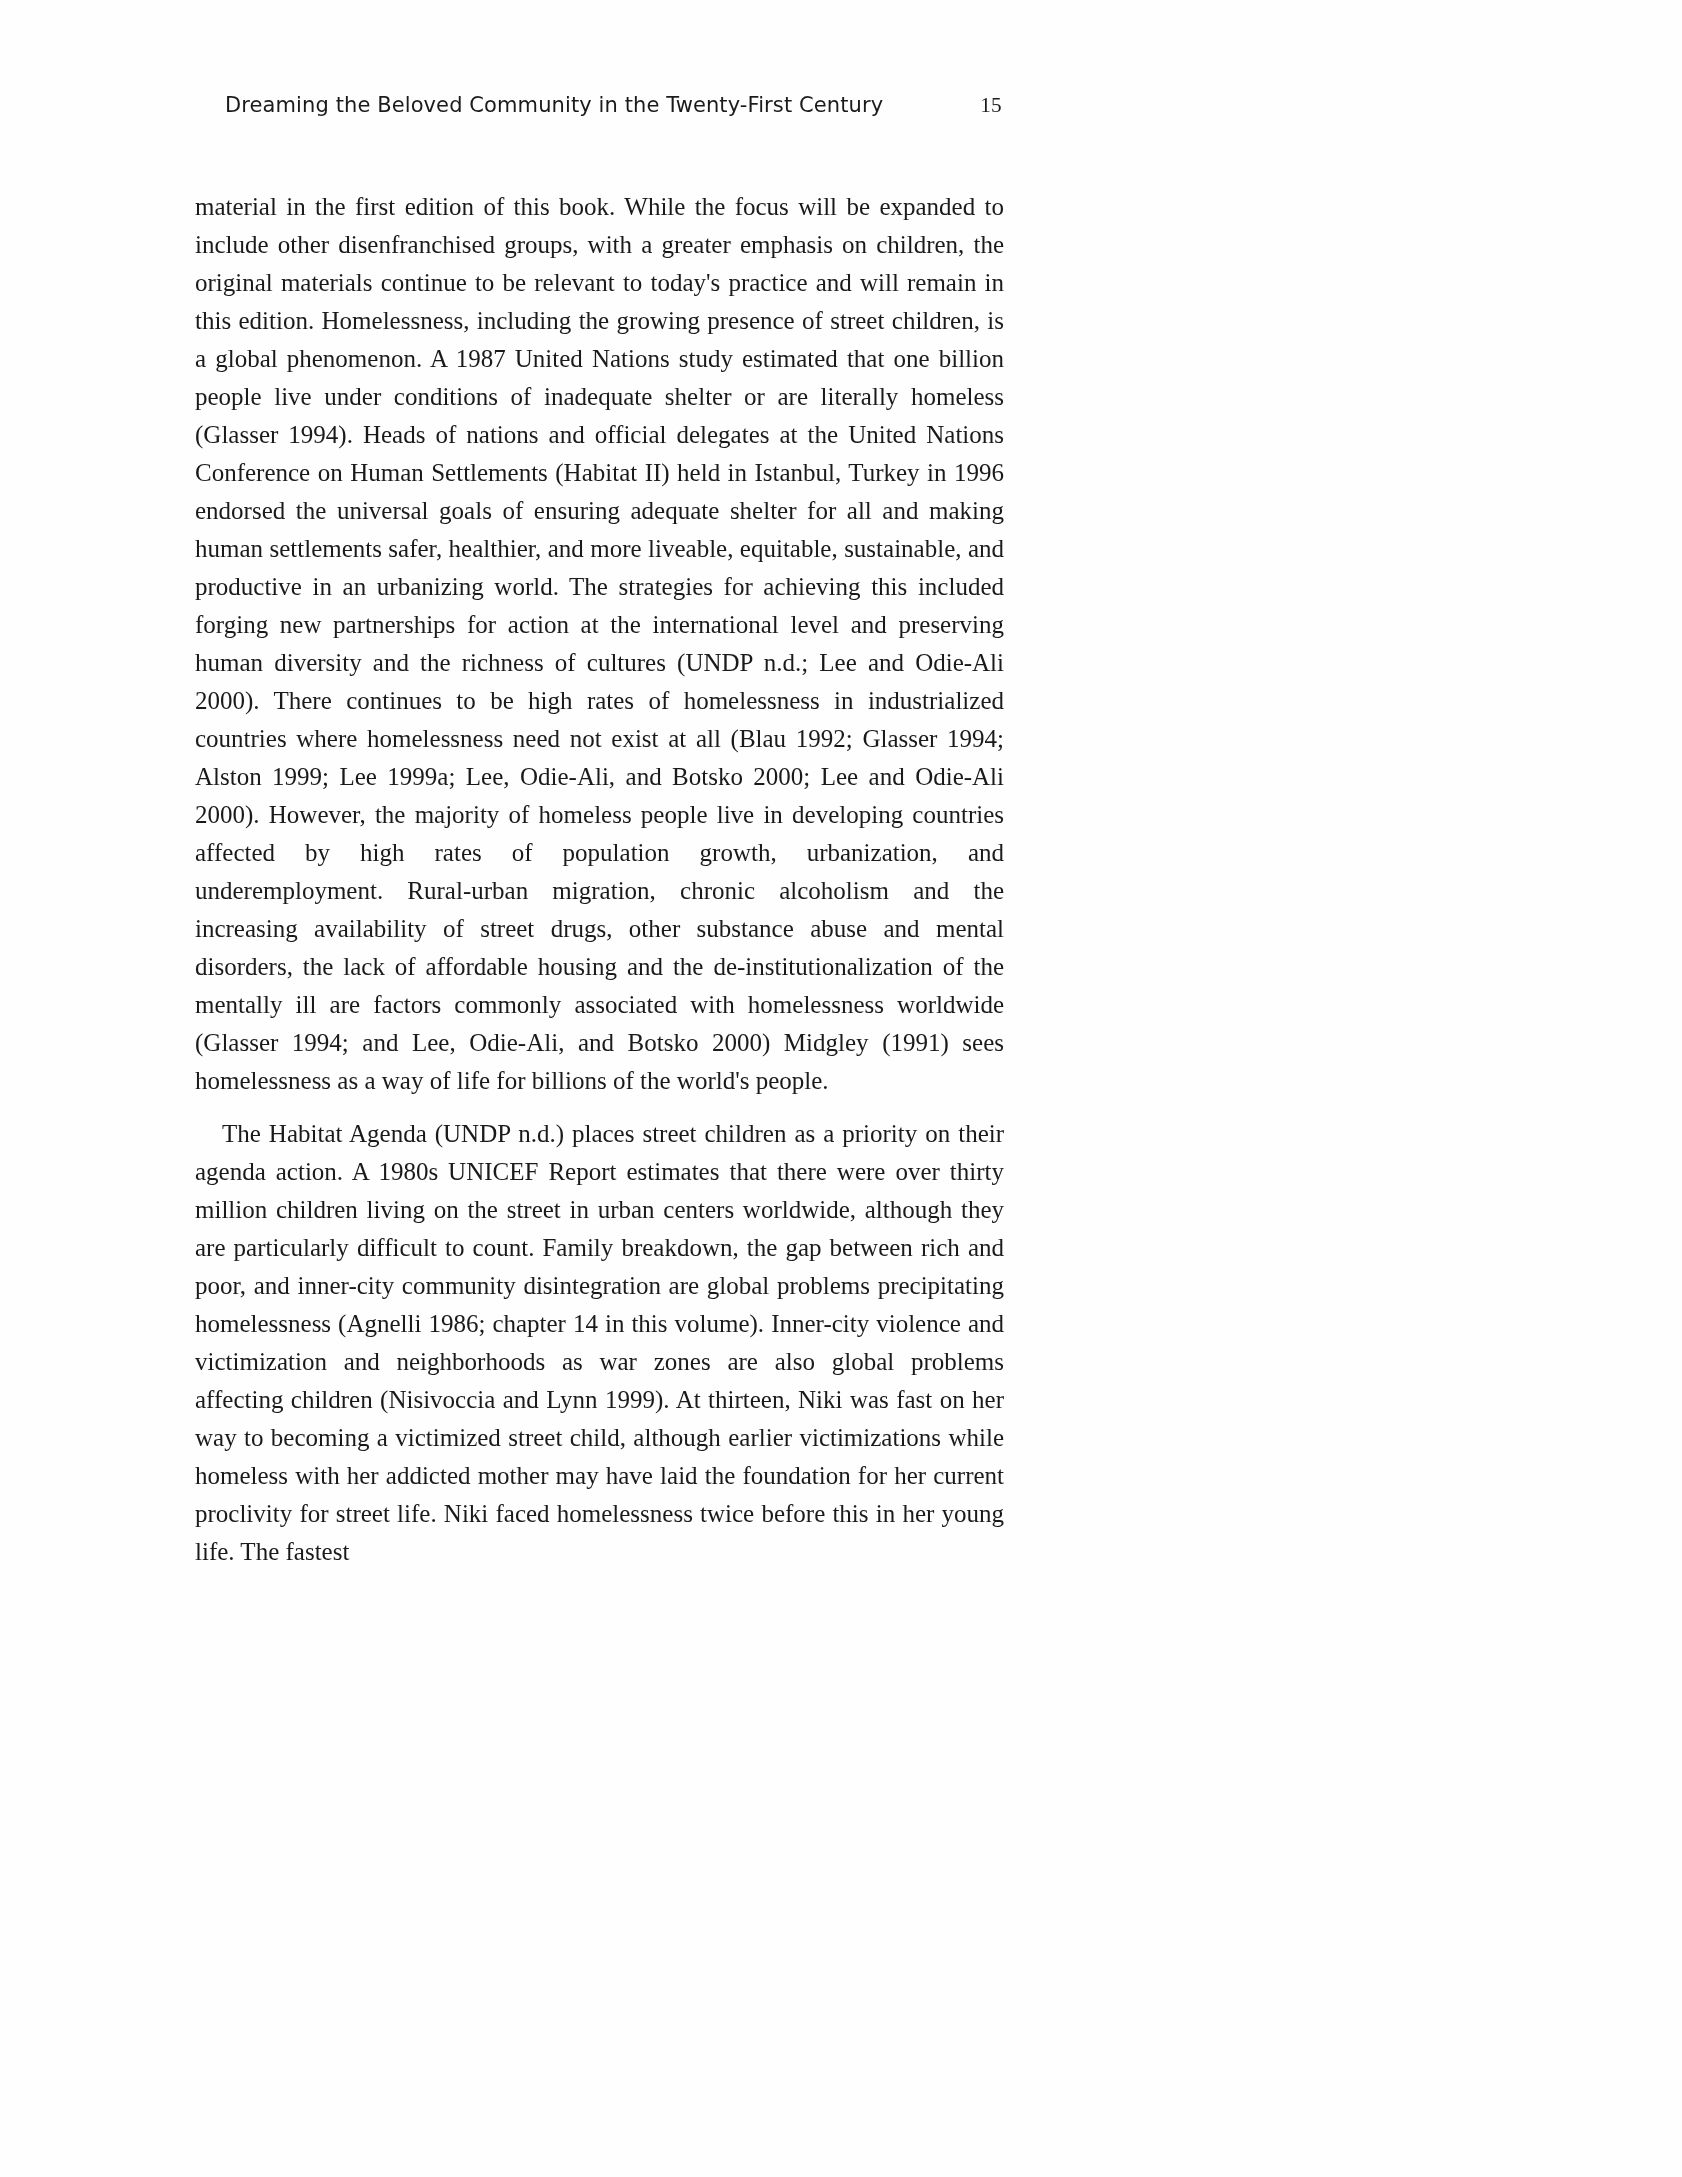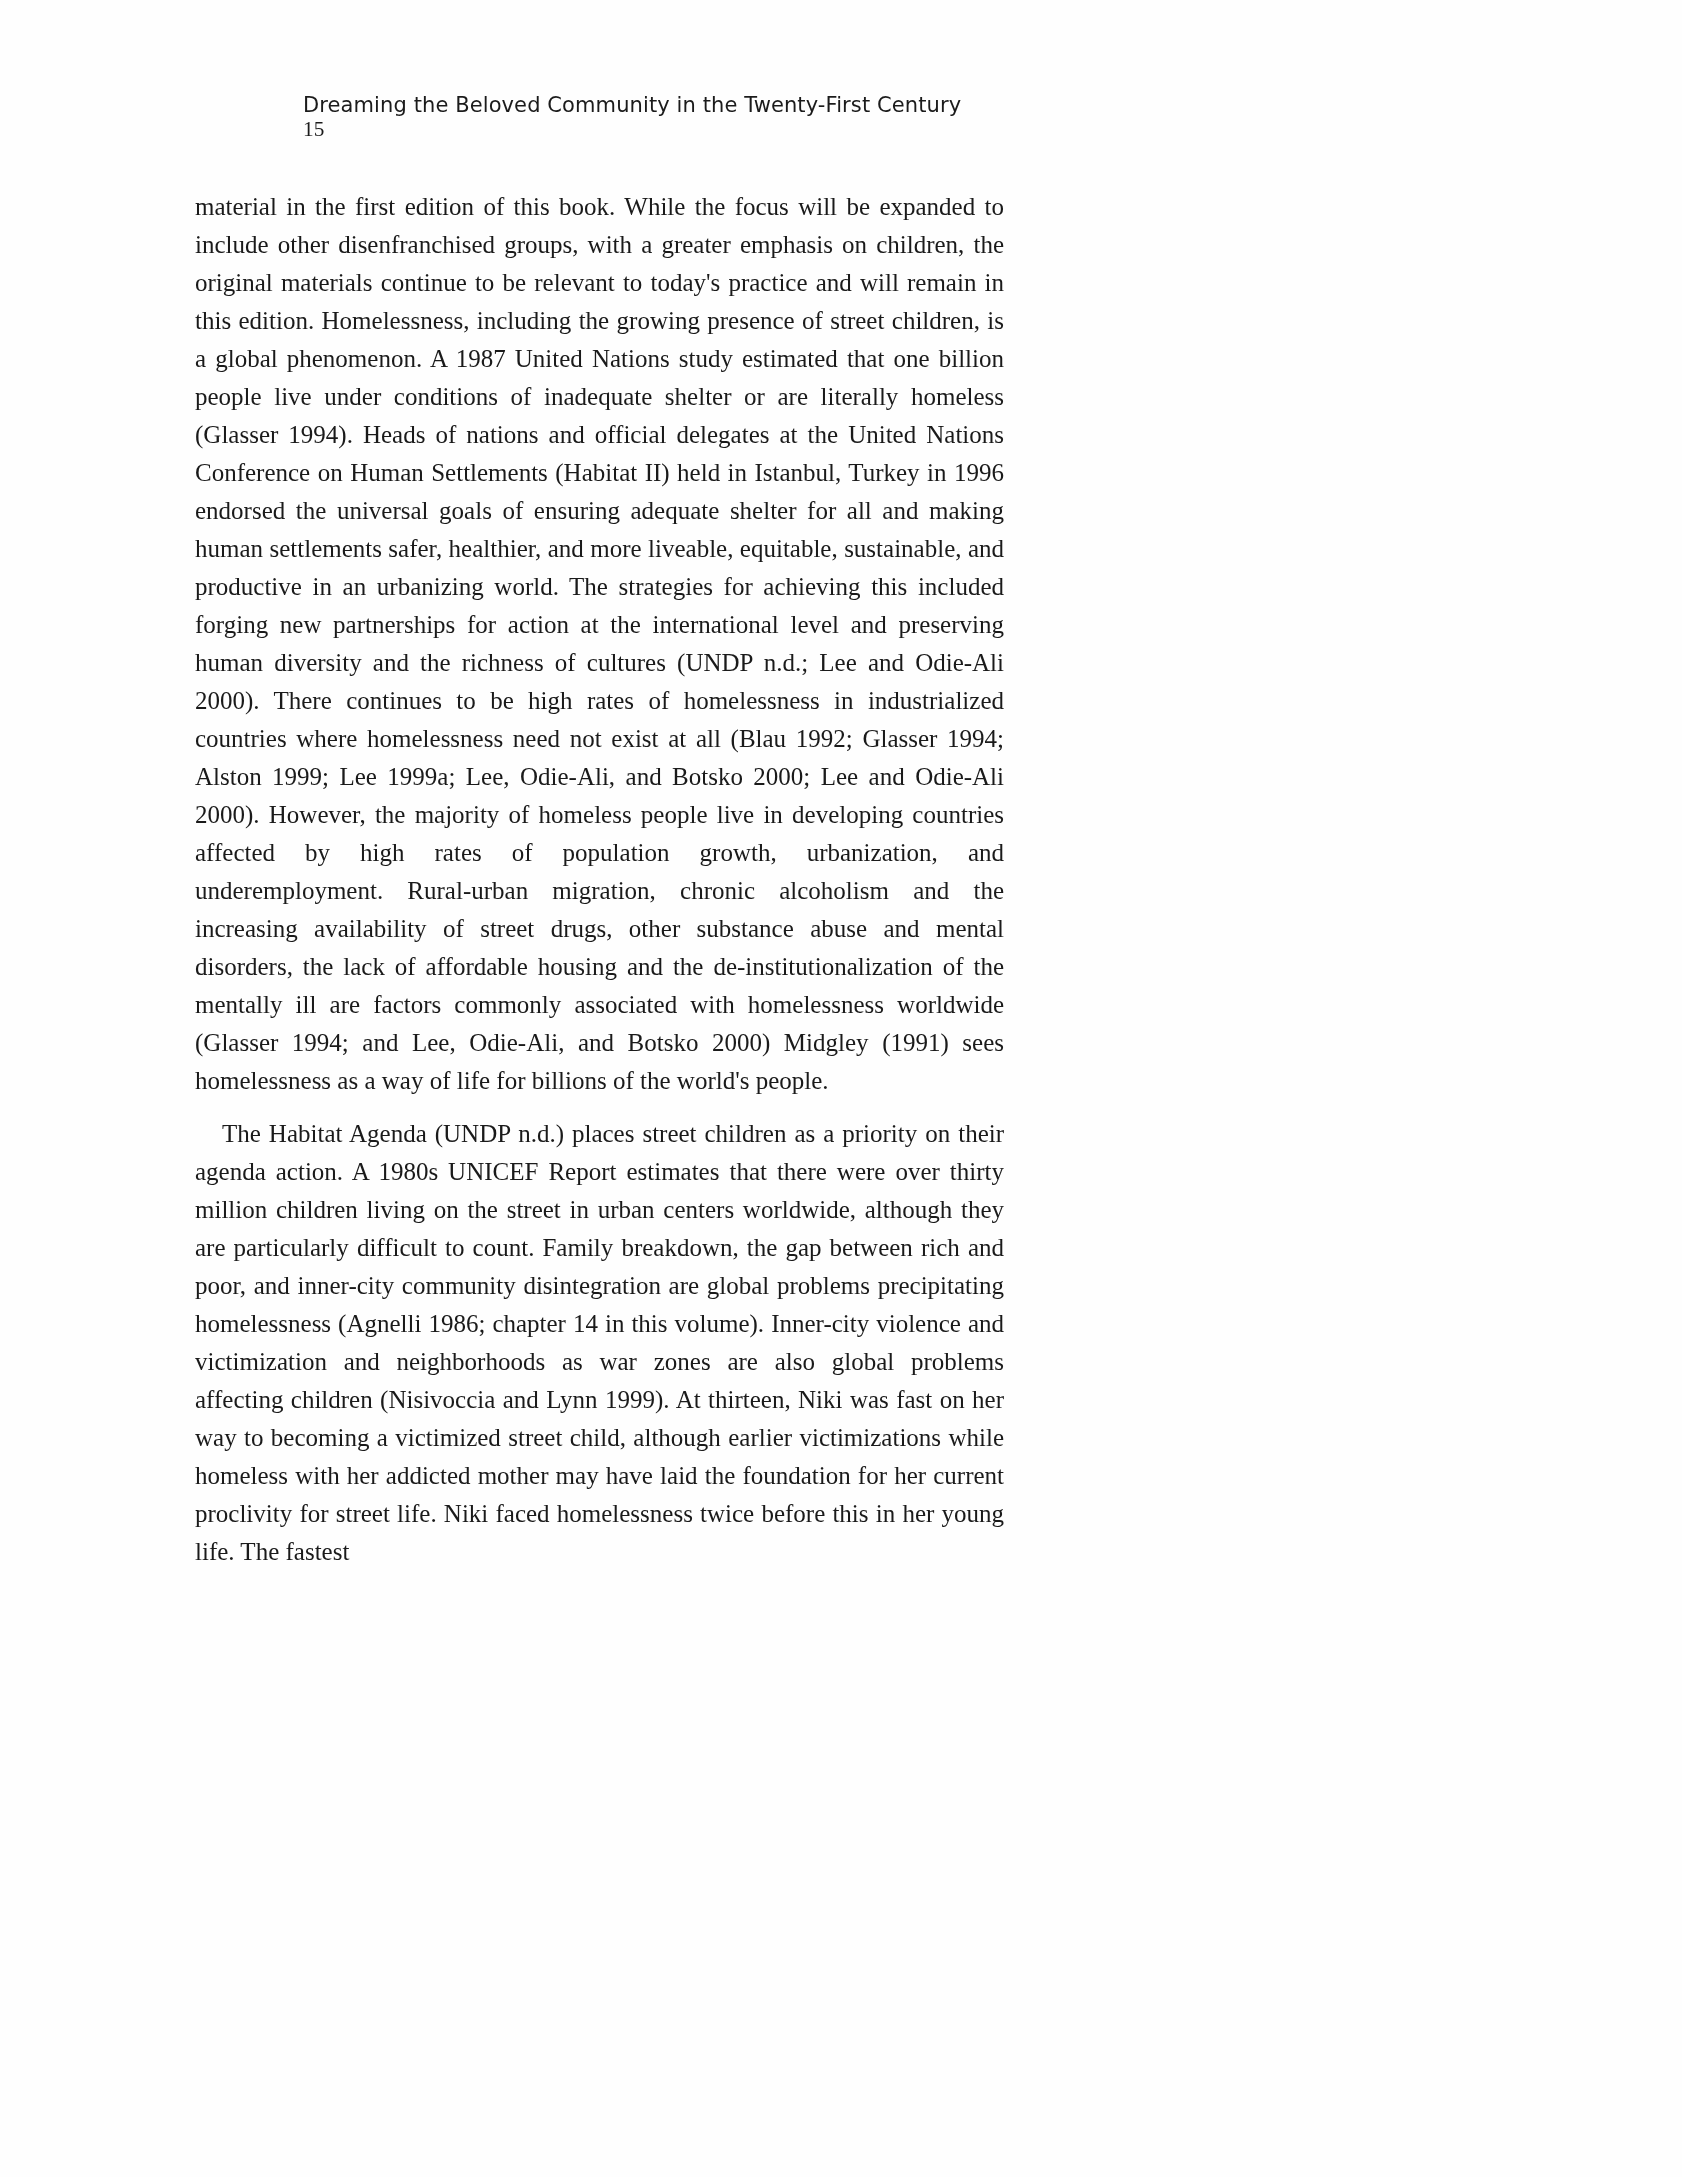--- a/index.html
+++ b/index.html
@@ -15,36 +15,35 @@
     position: relative;
     overflow: hidden;
   }
   .page {
     position: absolute;
     inset: 0;
     background: #fefefe;
   }
   .running-head {
     position: absolute;
-    left: 237px;
+    left: 225px;
     top: 93px;
     width: 999px;
     display: flex;
     align-items: baseline;
     font-family: "DejaVu Sans", sans-serif;
     font-size: 21px;
     letter-spacing: 0.1px;
     color: #1b1b1b;
-    flex-direction: column;
   }
   .running-head .rh-title {
     white-space: nowrap;
   }
   .running-head .rh-page {
-    margin-left: 66px;
+    margin-left: 97px;
     font-family: "Liberation Serif", serif;
     font-size: 21.3px;
   }
   .body-column {
     position: absolute;
     left: 180px;
     top: 173px;
     width: 839px;
   }
   .para {

